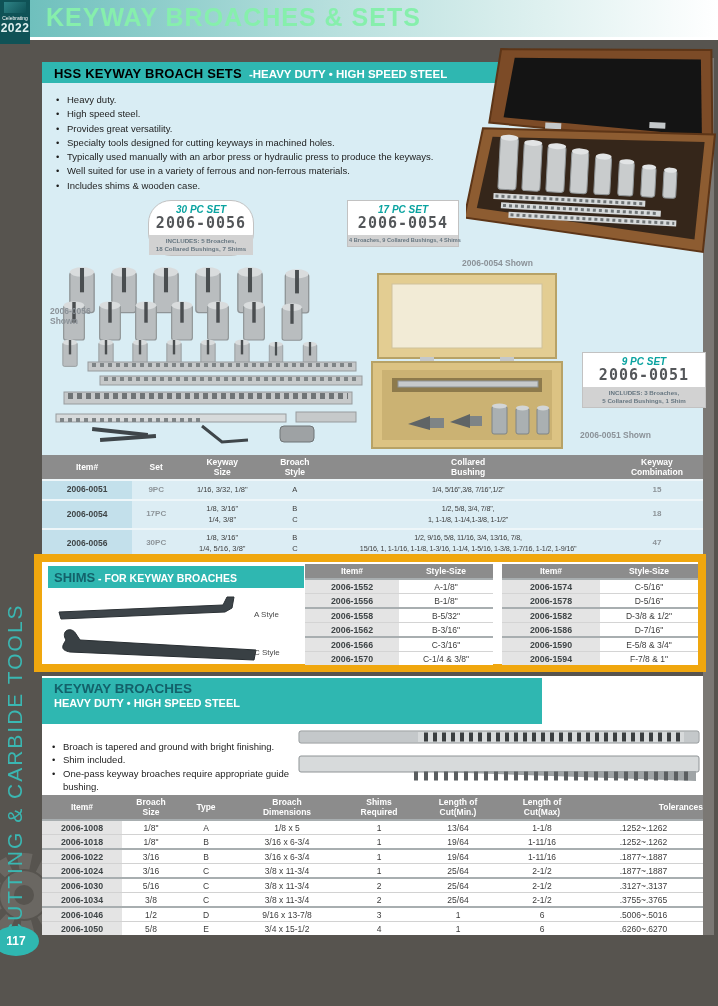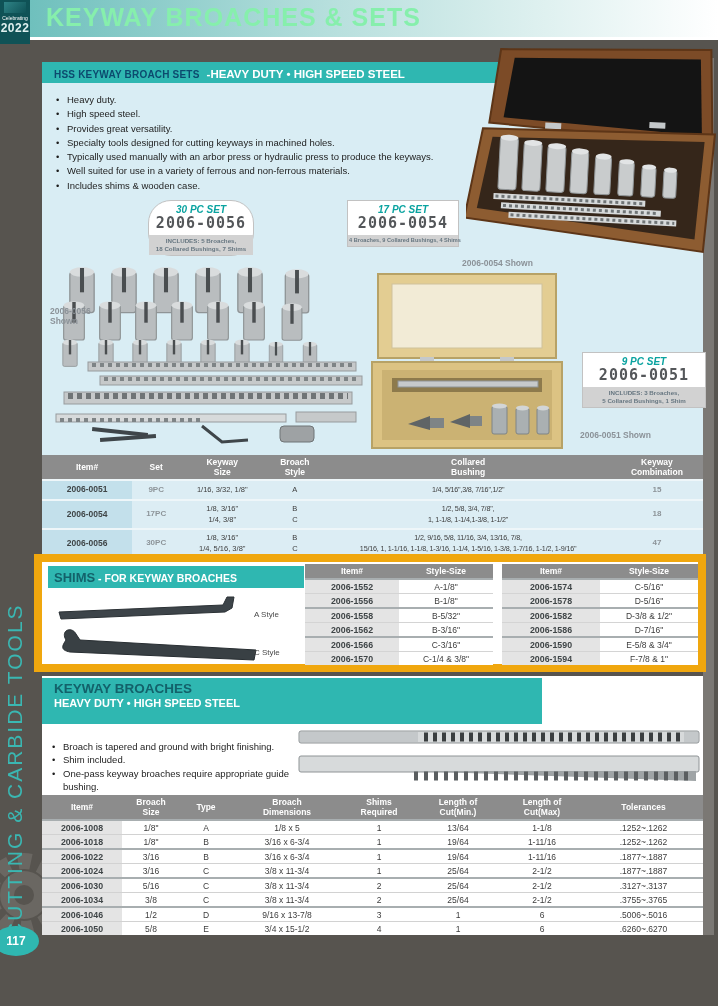--- a/index.html
+++ b/index.html
@@ -26,21 +26,21 @@
   .sidebar-text{position:absolute;left:3px;top:390px;height:548px;writing-mode:vertical-rl;
       transform:rotate(180deg);font-size:21px;color:#3ab7b2;letter-spacing:2px;z-index:1;}
   .badge{position:absolute;left:-7px;top:926px;width:46px;height:30px;background:#2fb7b1;
       border-radius:50%;color:#fff;font-weight:bold;font-size:12px;line-height:30px;
       text-align:center;z-index:5;}
   .gear{position:absolute;left:-26px;top:845px;z-index:0;}
 
   
   .hss-banner{position:absolute;left:42px;top:62px;width:661px;height:21px;background:#2fb7b1;
       line-height:21px;padding-left:12px;box-sizing:border-box;white-space:nowrap;z-index:1;}
-  .hss-main{font-size:10px;font-weight:bold;color:#0c4a6e;letter-spacing:.2px;}
+  .hss-main{font-size:13px;font-weight:bold;color:#000000;letter-spacing:.2px;}
   .hss-sub{font-size:11.5px;font-weight:bold;color:#fff;padding-left:7px;}
   .blue-panel{position:absolute;left:42px;top:83px;width:661px;height:372px;background:#d9edf4;}
 
   .bullets{position:absolute;margin:0;padding:0;list-style:none;z-index:3;}
   .bullets li{padding-left:11px;position:relative;}
   .bullets li::before{content:"\2022";position:absolute;left:0;top:0;}
   .hss-bullets{left:56px;top:93px;width:435px;font-size:9.5px;line-height:1.5;color:#1d1d1d;}
   .kb-bullets{left:52px;top:740px;width:258px;font-size:9.5px;line-height:1.4;color:#1d1d1d;}
 
   .callout{position:absolute;background:#fff;border:1px solid #c2c2c2;text-align:center;z-index:3;}
@@ -97,21 +97,21 @@
       padding:3px 0 0 12px;box-sizing:border-box;z-index:2;}
   .kb-line1{font-size:13.5px;font-weight:bold;color:#13616a;line-height:1.15;}
   .kb-line2{font-size:11px;font-weight:bold;color:#fff;line-height:1.2;}
   #broach1{left:298px;top:726px;}
   #broach2{left:298px;top:752px;}
 
   .br-table{left:42px;top:795px;width:661px;font-size:8.5px;z-index:2;table-layout:fixed;}
   .br-table th:nth-child(1){width:80px;}.br-table th:nth-child(2){width:58px;}
   .br-table th:nth-child(3){width:52px;}.br-table th:nth-child(4){width:110px;}
   .br-table th:nth-child(5){width:74px;}.br-table th:nth-child(6){width:84px;}
-  .br-table th:nth-child(7){width:84px;}.br-table th:nth-child(8){width:119px;}
+  .br-table th:nth-child(7){width:84px;}.br-table th:nth-child(8){width:119px;text-align:right;}
   .br-table td{background:#fff;text-align:center;padding:1.5px 0;border-top:1px solid #d2d2d2;color:#3c3c3c;}
   .br-table td:first-child{background:#e4e4e4;font-weight:bold;color:#3f4547;font-size:8.8px;}
   .br-table tr:nth-child(odd) td{border-top:2px solid #a8aeb0;}
 </style>
 </head>
 <body>
 
 <div id="page">
 
   <div class="header-banner"></div>

